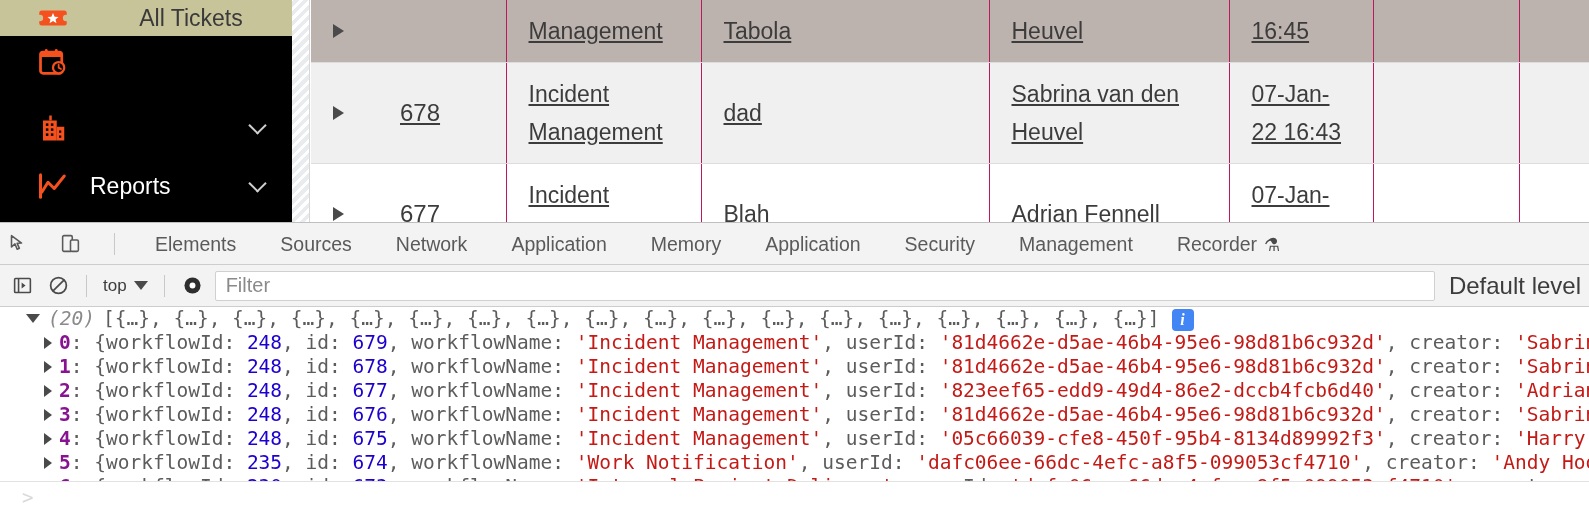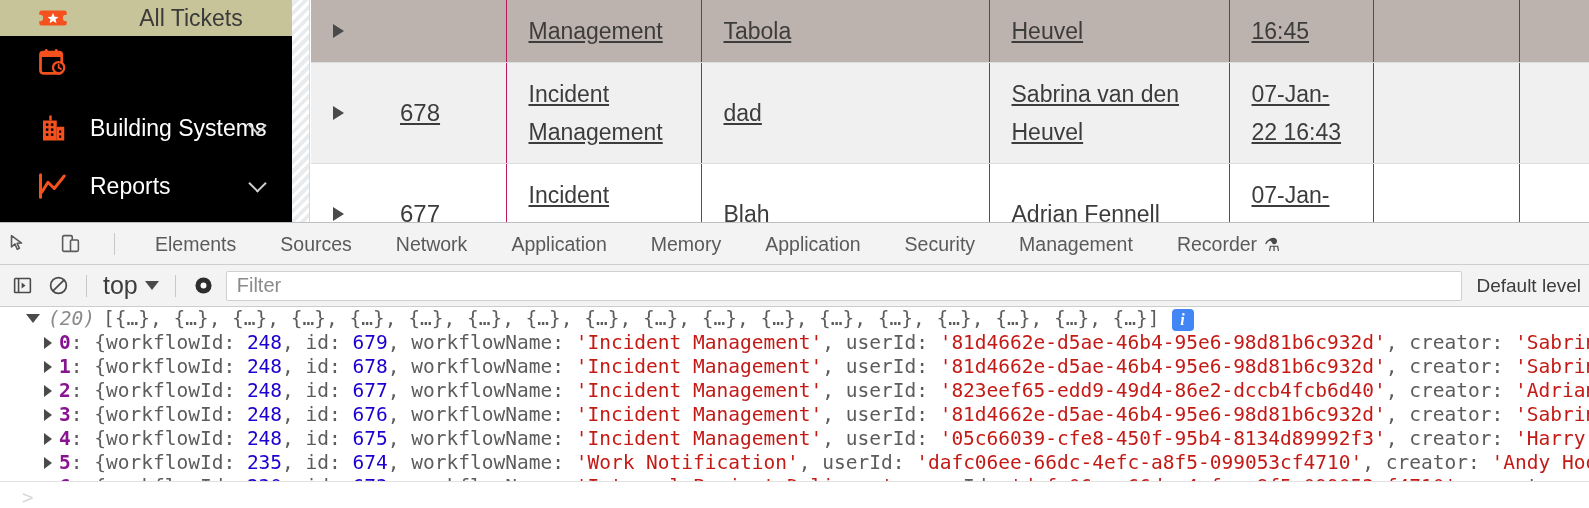--- a/index.html
+++ b/index.html
@@ -122,36 +122,36 @@
   }
   .dt-tab .flask { margin-left: 7px; font-size: 18px; color: #4a4a4a; }
 
   #dt-filterbar {
     position: relative; height: 42px; background: #f3f3f3;
     border-bottom: 1px solid #cdcdcd;
     display: flex; align-items: center; padding-left: 4px;
   }
   #ctx-select {
     display: flex; align-items: center; gap: 7px;
-    font-size: 25px; color: #3c3c3c; padding: 0 6px; white-space: nowrap;
+    font-size: 17px; color: #3c3c3c; padding: 0 6px; white-space: nowrap;
   }
   .caret-dn {
     width: 0; height: 0; border-left: 7px solid transparent;
     border-right: 7px solid transparent; border-top: 9px solid #4a4a4a;
   }
   #filter-input {
     flex: 1 1 auto; height: 30px; margin: 0 4px;
     background: #ffffff; border: 1px solid #d0d0d0; border-radius: 2px;
     font-size: 20px; color: #1a1a1a; padding: 0 10px;
     font-family: "Liberation Sans", sans-serif;
     outline: none;
   }
   #filter-input::placeholder { color: #8a8a8a; }
   #level-select {
-    font-size: 19px; color: #3c3c3c; padding: 0 8px 0 10px; white-space: nowrap;
+    font-size: 24px; color: #3c3c3c; padding: 0 8px 0 10px; white-space: nowrap;
   }
 
   
   #console-out {
     position: relative; height: 200px; overflow: hidden;
     background: #ffffff;
     font-family: "DejaVu Sans Mono", monospace;
     font-size: 19.5px;
   }
   .c-line {
@@ -240,21 +240,20 @@
             <rect x="6.3" y="8.3" width="2" height="2" fill="#000000"></rect>
             <rect x="10.3" y="8.3" width="2" height="2" fill="#000000"></rect>
             <rect x="6.3" y="12.3" width="2" height="2" fill="#000000"></rect>
             <rect x="10.3" y="12.3" width="2" height="2" fill="#000000"></rect>
             <rect x="6.3" y="16.3" width="2" height="2" fill="#000000"></rect>
             <rect x="10.3" y="16.3" width="2" height="2" fill="#000000"></rect>
             <rect x="16.8" y="14" width="1.8" height="1.8" fill="#000000"></rect>
             <rect x="16.8" y="18" width="1.8" height="1.8" fill="#000000"></rect>
           </svg>
         </span>
-        <span class="nav-label">Building Systems</span>
         <span class="chev"></span>
       </div>
 
       <div class="nav-item" id="nav-reports">
         <span class="nav-ico">
           <svg width="30" height="30" viewBox="0 0 24 24">
             <path d="M2 3 L2 21" stroke="#f4511e" stroke-width="2.4" stroke-linecap="round"></path>
             <path d="M3 17 L8 9 L13 14 L21 4" stroke="#f4511e" stroke-width="2.4" fill="none" stroke-linecap="round" stroke-linejoin="round"></path>
           </svg>
         </span>

